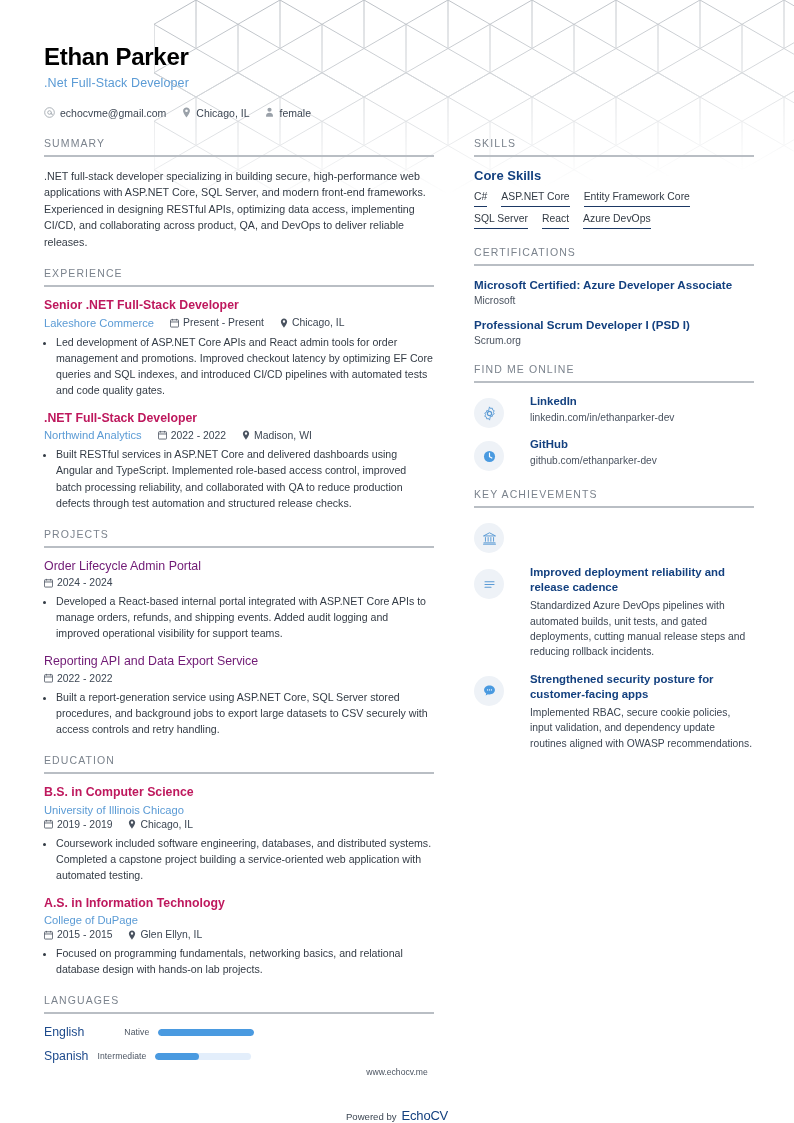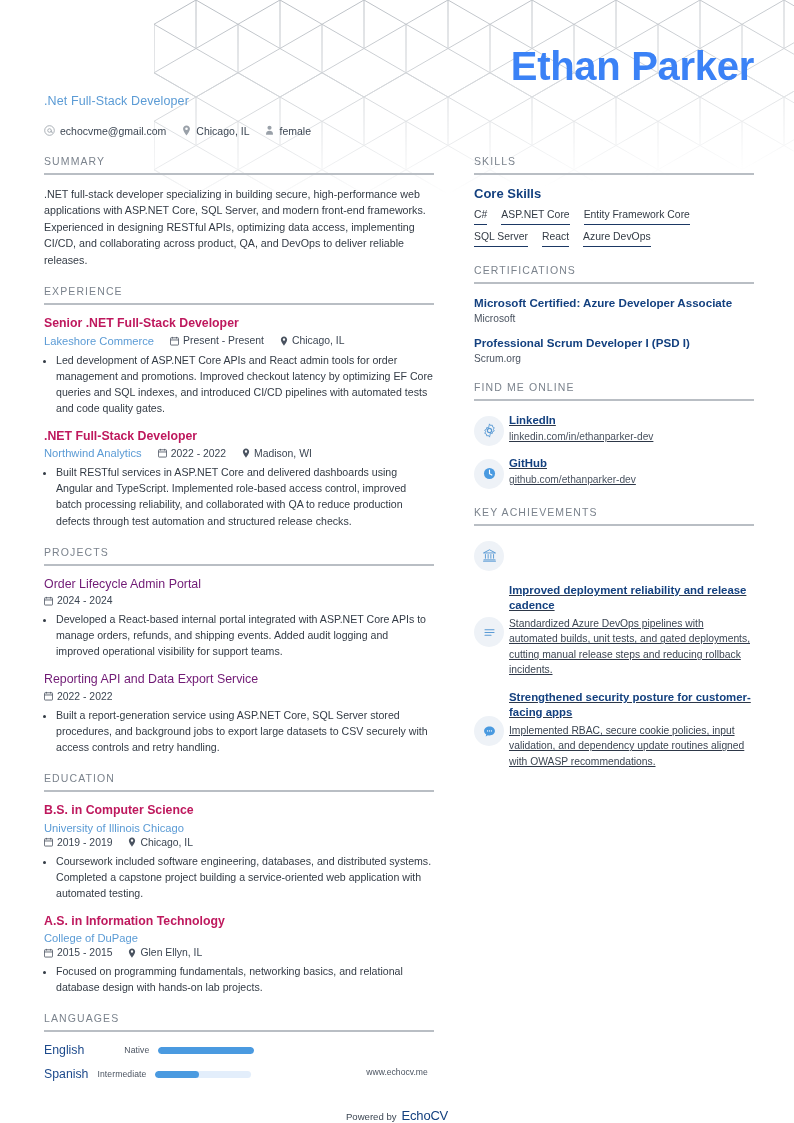--- a/index.html
+++ b/index.html
@@ -32,26 +32,25 @@
   .page {
     position: relative;
     z-index: 1;
     width: 794px;
     height: 1123px;
     padding: 44px 40px 0 44px;
   }
 
   
   .name {
-    font-size: 40px;
+    font-size: 24px;
     font-weight: bold;
-    color: #3b82f6;
+    color: #000000;
     letter-spacing: -0.3px;
     line-height: 1.12;
-    text-align: right;
   }
   .headline {
     font-size: 12.5px;
     color: #5b9bd5;
     margin-top: 5px;
     letter-spacing: .1px;
   }
   .contact-row {
     display: flex;
     align-items: center;
@@ -212,24 +211,23 @@
   }
   .cert-issuer {
     font-size: 10.2px;
     color: #4a5360;
     margin-top: 3px;
   }
 
   
   .ic-row {
     display: flex;
-    align-items: center;
-    gap: 5px;
+    align-items: flex-start;
+    gap: 26px;
     margin-bottom: 9px;
-    text-decoration: underline;
   }
   .ic-row:last-child { margin-bottom: 0; }
   .ic-circle {
     flex: 0 0 30px;
     width: 30px;
     height: 30px;
     border-radius: 50%;
     background: #eef2f7;
     display: flex;
     align-items: center;

